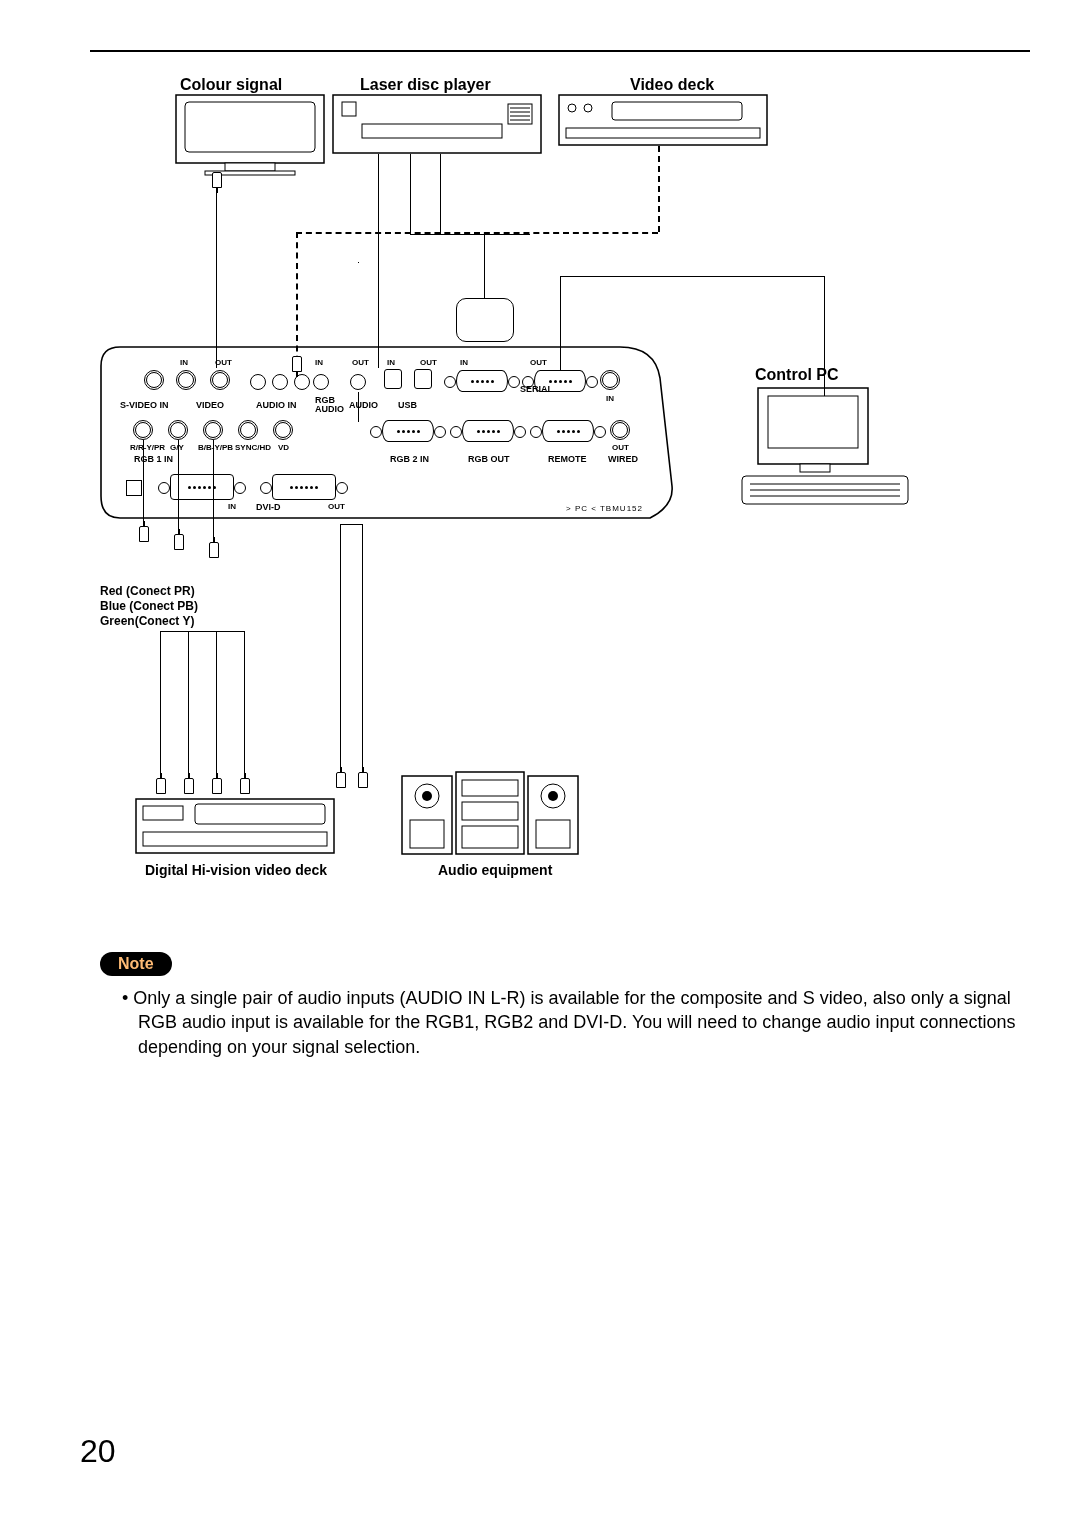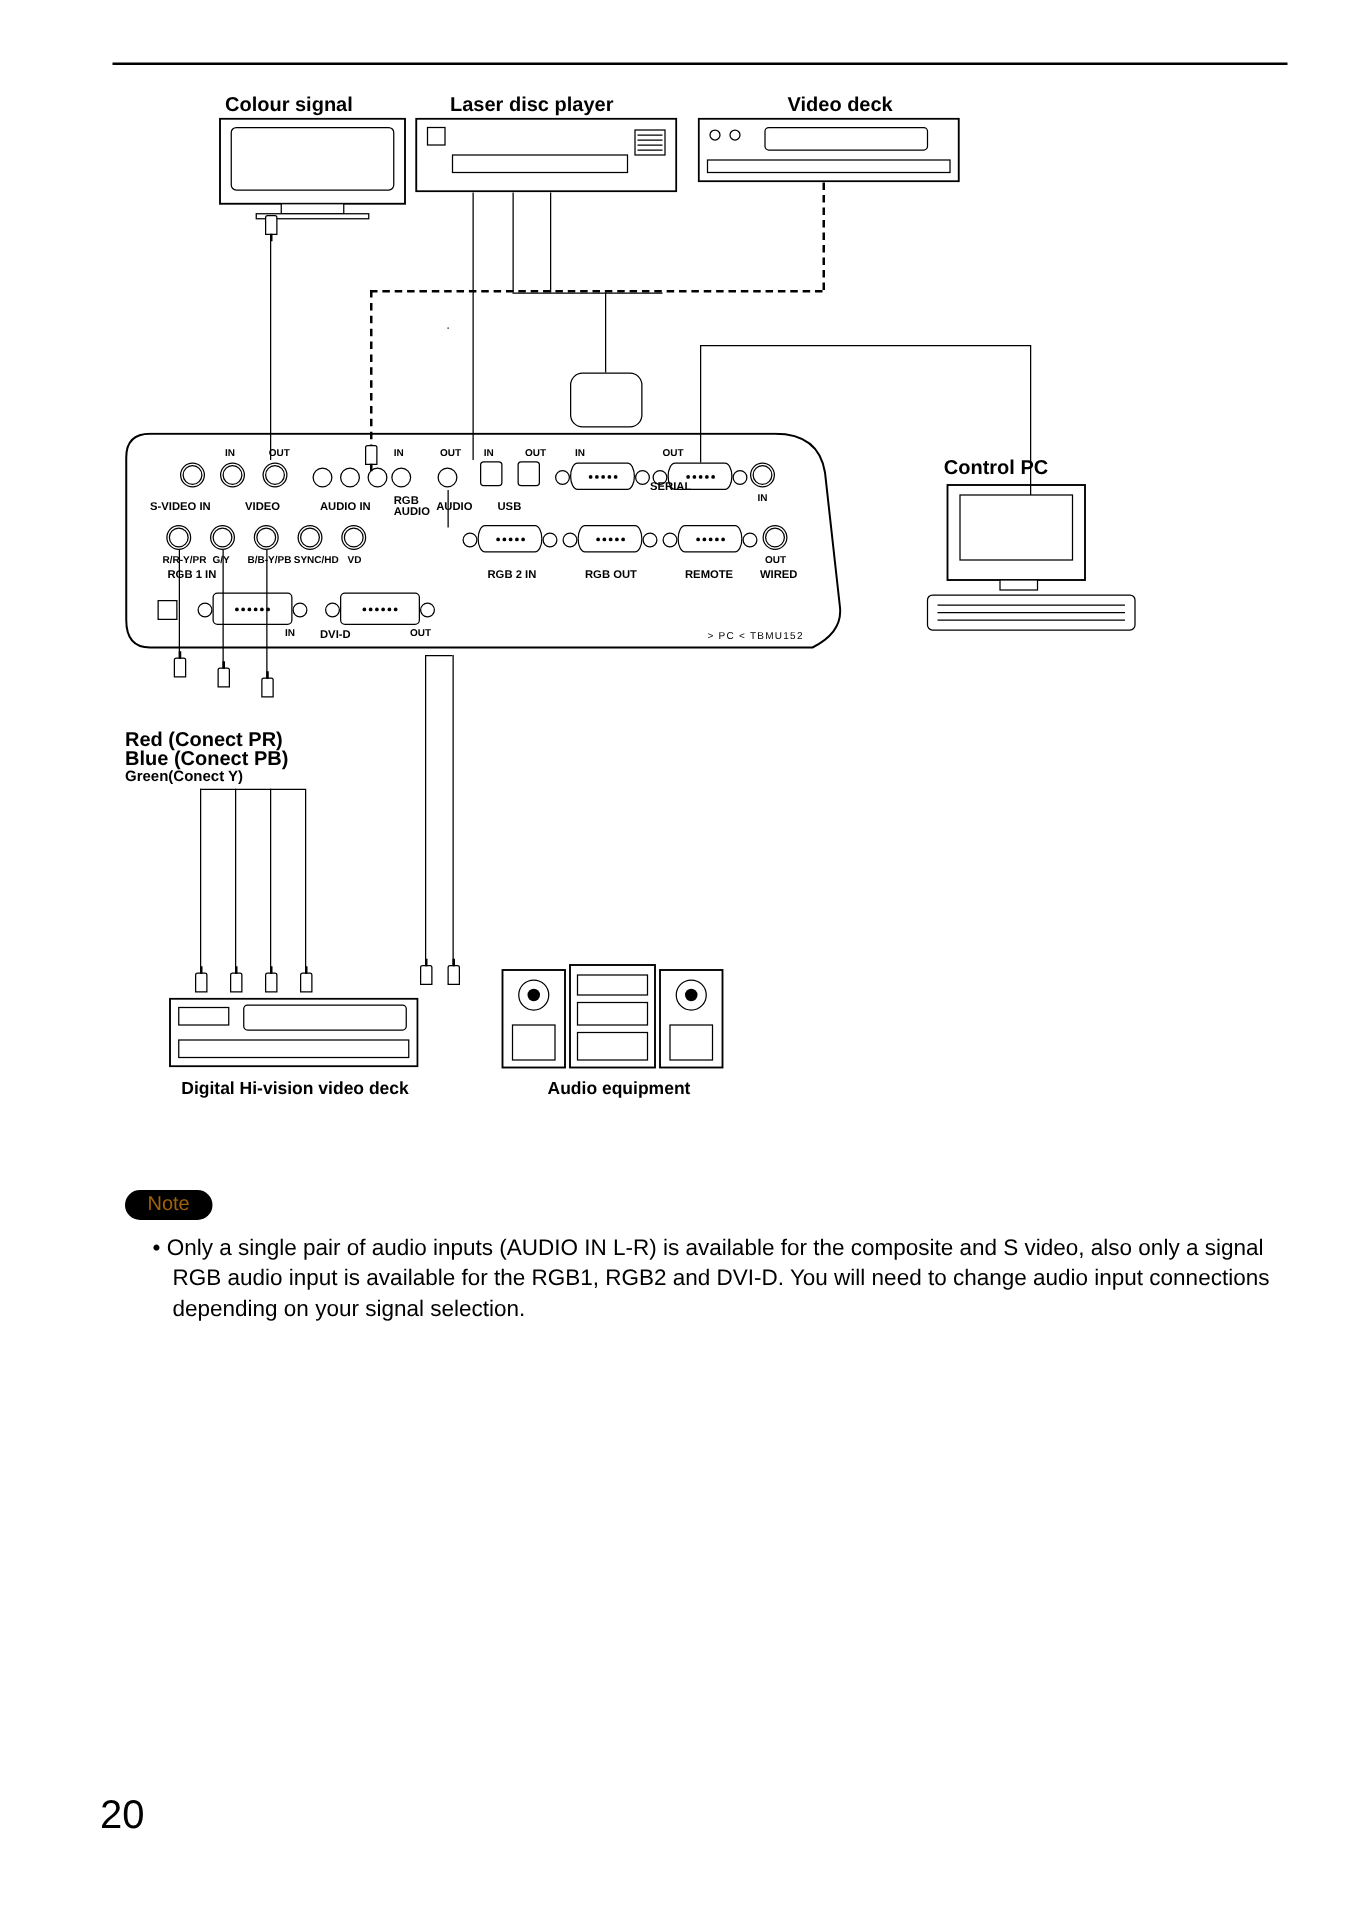--- a/index.html
+++ b/index.html
@@ -46,22 +46,22 @@
   }
   .dport .pins { display:flex; gap:2px; }
   .dport .pins span{ width:3px;height:3px;border-radius:50%;background:#000;display:block;}
   .screw { position:absolute;width:10px;height:10px;border:1px solid #000;border-radius:50%;}
   .plug { position:absolute; width:8px; height:14px; border:1.2px solid #000; border-radius:2px 2px 0 0; background:#fff; }
   .plug::after{ content:""; position:absolute; left:3px; bottom:-6px; width:2px; height:6px; background:#000; }
   .plug-down::after{ top:-6px; bottom:auto; }
   .din{ position:absolute; width:56px;height:42px;border:1.5px solid #000; border-radius:10px; background:#fff;}
   .din::after{content:""; position:absolute; left:10px; right:10px; top:12px; bottom:12px;}
   .note-pill {
-    display:inline-block; background:#000; color:#a16207; border-radius:14px;
-    padding:3px 18px; font-size:16px; font-weight:400;
+    display:inline-block; background:#000; color:#fdba74; border-radius:14px;
+    padding:3px 18px; font-size:16px; font-weight:700;
   }
   .notes { font-size:18px; line-height:1.35; }
   .notes li { margin-bottom:4px; }
   .pnum { position:absolute; left:-10px; bottom:-2px; font-size:32px; font-weight:400;}
   svg.mono { position:absolute; }
 </style>
 </head>
 <body>
 
 <div class="page">
@@ -278,22 +278,22 @@
     <div class="wire" style="left:460px;top:200px;height:94px"></div>
     <div class="wire" style="left:724px;top:200px;height:120px"></div>
 
     <div class="wire" style="left:43px;top:364px;height:92px"></div>
     <div class="wire" style="left:78px;top:364px;height:100px"></div>
     <div class="wire" style="left:113px;top:364px;height:108px"></div>
     <div class="plug plug-down" style="left:39px;top:450px"></div>
     <div class="plug plug-down" style="left:74px;top:458px"></div>
     <div class="plug plug-down" style="left:109px;top:466px"></div>
 
-    <div class="small" style="left:0px;top:508px;font-size:16px">Red (Conect PR)</div>
-    <div class="small" style="left:0px;top:523px;font-size:16px">Blue (Conect PB)</div>
+    <div class="small" style="left:0px;top:508px;font-size:12px">Red (Conect PR)</div>
+    <div class="small" style="left:0px;top:523px;font-size:12px">Blue (Conect PB)</div>
     <div class="small" style="left:0px;top:538px;font-size:12px">Green(Conect Y)</div>
 
     <div class="wire" style="left:60px;top:555px;height:160px"></div>
     <div class="wire" style="left:88px;top:555px;height:160px"></div>
     <div class="wire" style="left:116px;top:555px;height:160px"></div>
     <div class="wire" style="left:144px;top:555px;height:160px"></div>
     <div class="hwire" style="left:60px;top:555px;width:84px"></div>
     <div class="plug plug-down" style="left:56px;top:702px"></div>
     <div class="plug plug-down" style="left:84px;top:702px"></div>
     <div class="plug plug-down" style="left:112px;top:702px"></div>

